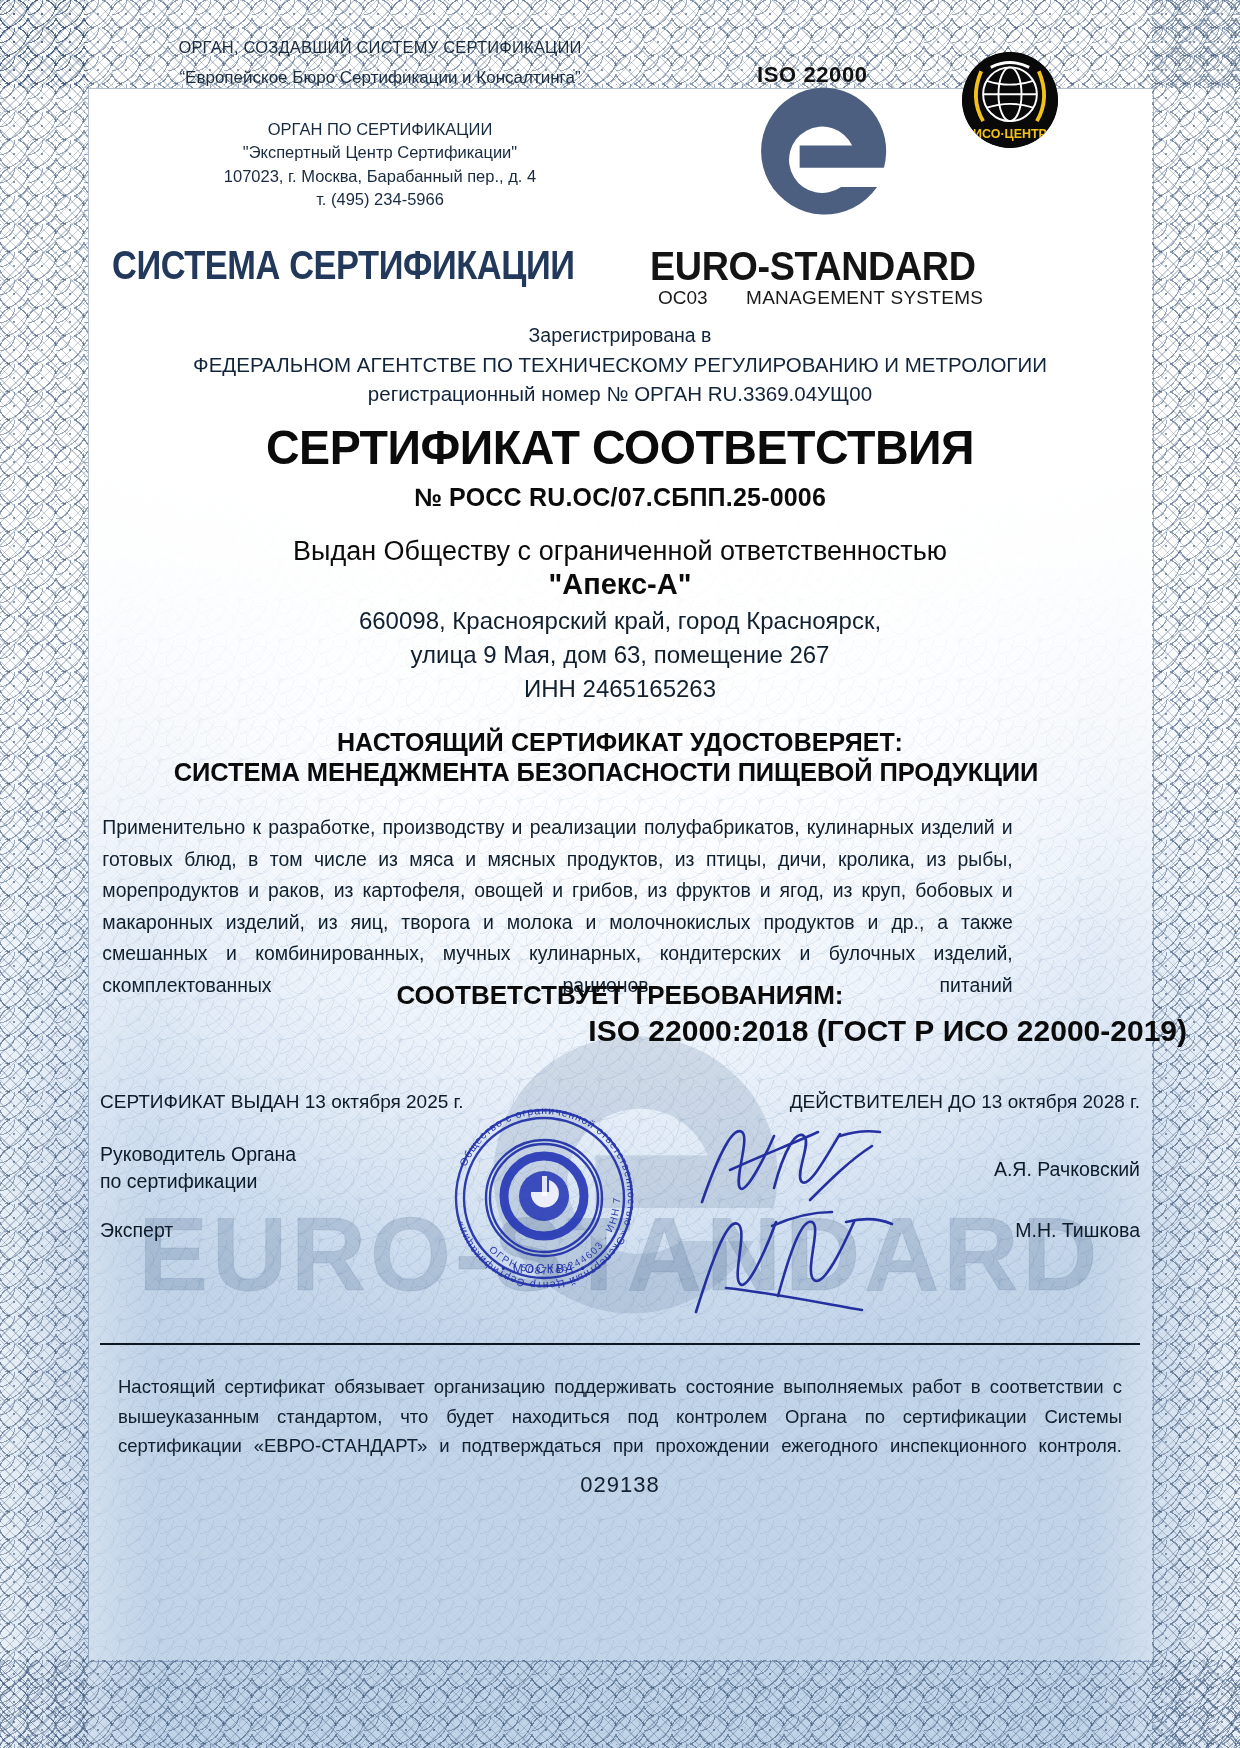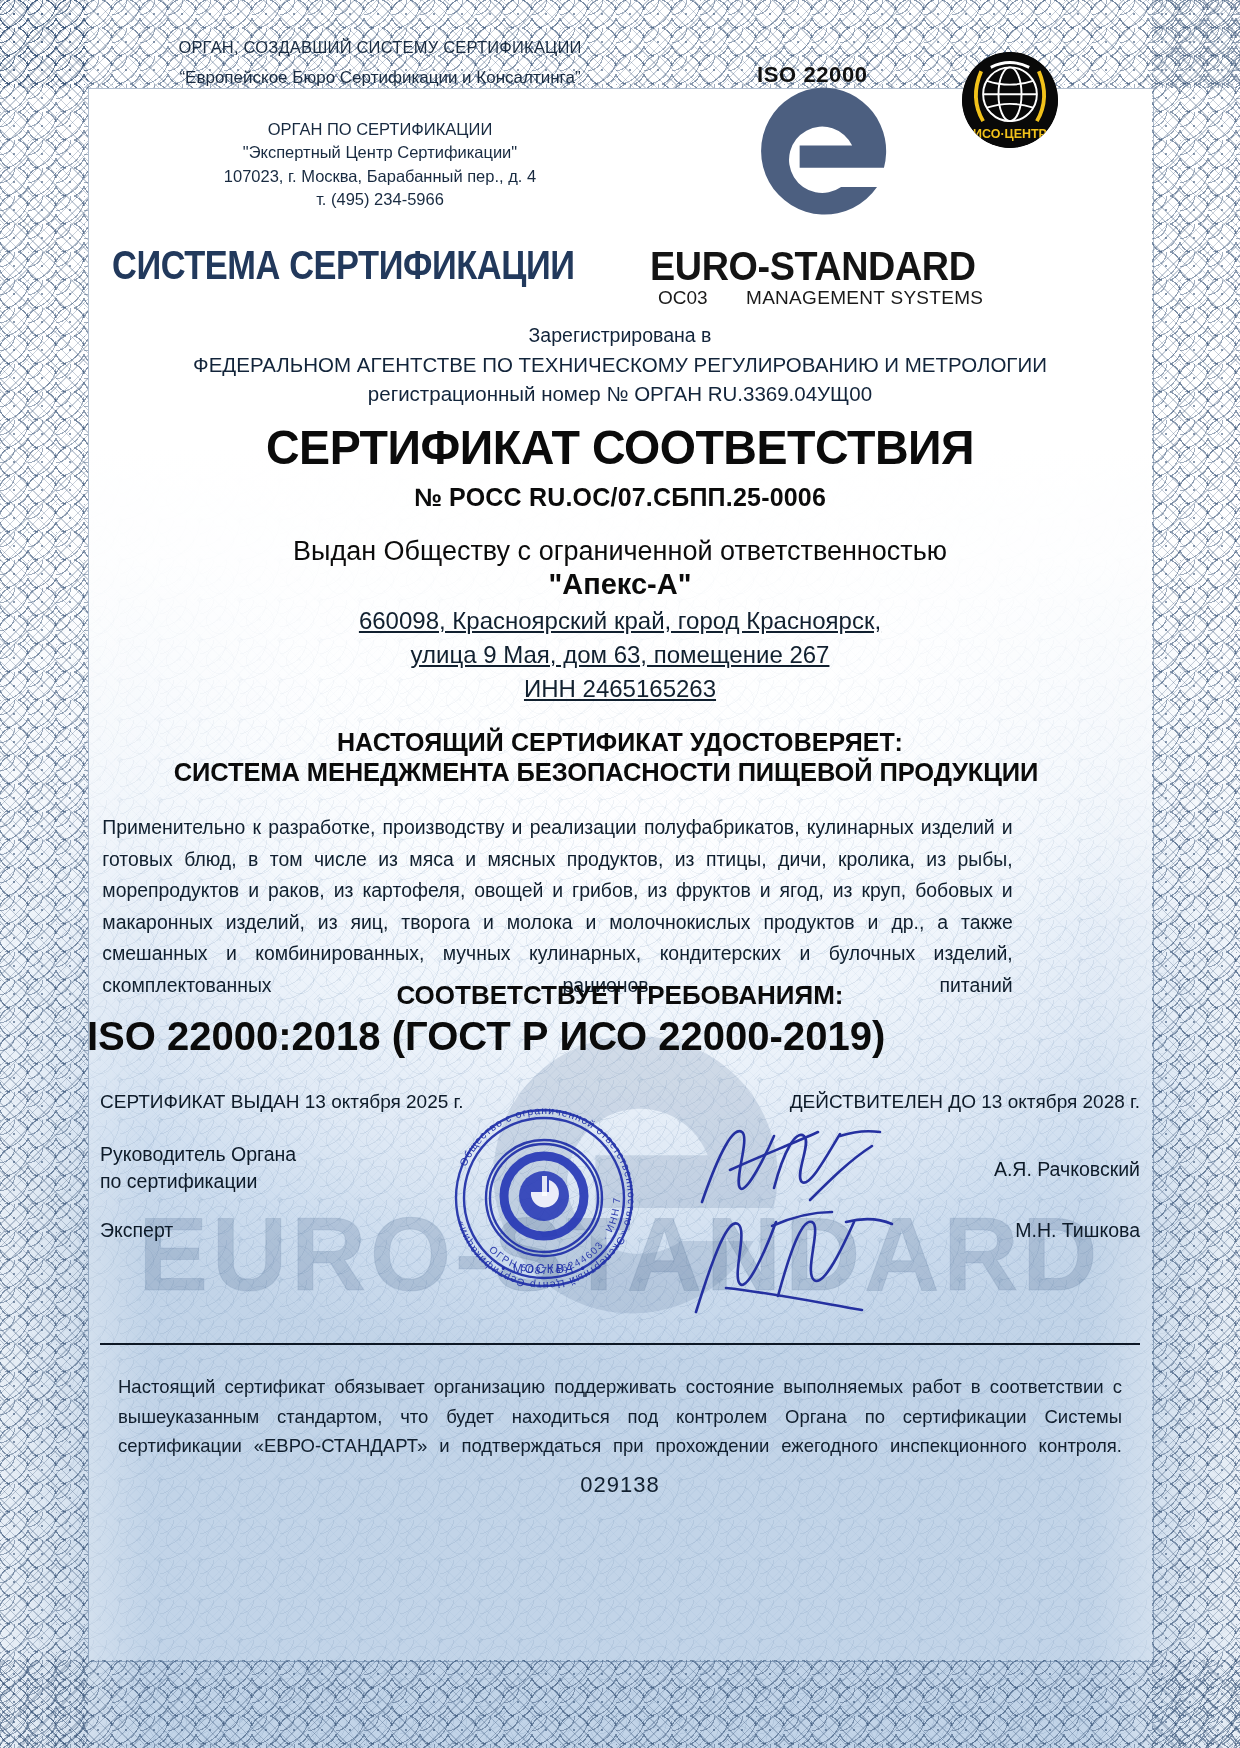--- a/index.html
+++ b/index.html
@@ -125,21 +125,21 @@
   .issued-to{
     position:absolute;left:70px;top:534px;width:1100px;text-align:center;
     font-size:27px;font-weight:normal;color:#0b0b0b;line-height:1.28;
   }
   .org-name{
     position:absolute;left:70px;top:568px;width:1100px;text-align:center;
     font-size:29px;font-weight:bold;color:#0b0b0b;
   }
   .addr{
     position:absolute;left:70px;top:604px;width:1100px;text-align:center;
-    font-size:24px;color:#11202f;line-height:1.42;text-decoration:underline;
+    font-size:24px;color:#11202f;line-height:1.42;
   }
 
   .certifies{
     position:absolute;left:70px;top:728px;width:1100px;text-align:center;
     font-size:25px;font-weight:bold;color:#0b0b0b;letter-spacing:.1px;
   }
   .scheme{
     position:absolute;left:56px;top:758px;width:1100px;text-align:center;
     font-size:25.5px;font-weight:bold;color:#0b0b0b;letter-spacing:-.1px;
   }
@@ -149,22 +149,22 @@
     text-align:justify;text-align-last:justify;
     font-size:19.5px;color:#101f2e;line-height:1.62;
     transform:scaleX(.995);
   }
 
   .conforms{
     position:absolute;left:70px;top:980px;width:1100px;text-align:center;
     font-size:26px;font-weight:bold;color:#0b0b0b;
   }
   .standard{
-    position:absolute;left:70px;top:1014px;width:1100px;text-align:left;
-    font-size:40px;font-weight:bold;color:#0b0b0b;padding-left:17px;
+    position:absolute;left:70px;top:1014px;width:1100px;text-align:right;
+    font-size:30px;font-weight:bold;color:#0b0b0b;padding-left:17px;
   }
 
   .issued-date{position:absolute;left:100px;top:1091px;font-size:19px;color:#0d1a28;}
   .valid-date{position:absolute;right:100px;top:1091px;font-size:19px;color:#0d1a28;text-align:right;}
 
   .role1{position:absolute;left:100px;top:1141px;font-size:19.5px;color:#0d1a28;line-height:1.36;}
   .name1{position:absolute;right:100px;top:1158px;font-size:19.5px;color:#0d1a28;}
   .role2{position:absolute;left:100px;top:1219px;font-size:19.5px;color:#0d1a28;}
   .name2{position:absolute;right:100px;top:1219px;font-size:19.5px;color:#0d1a28;}
 

